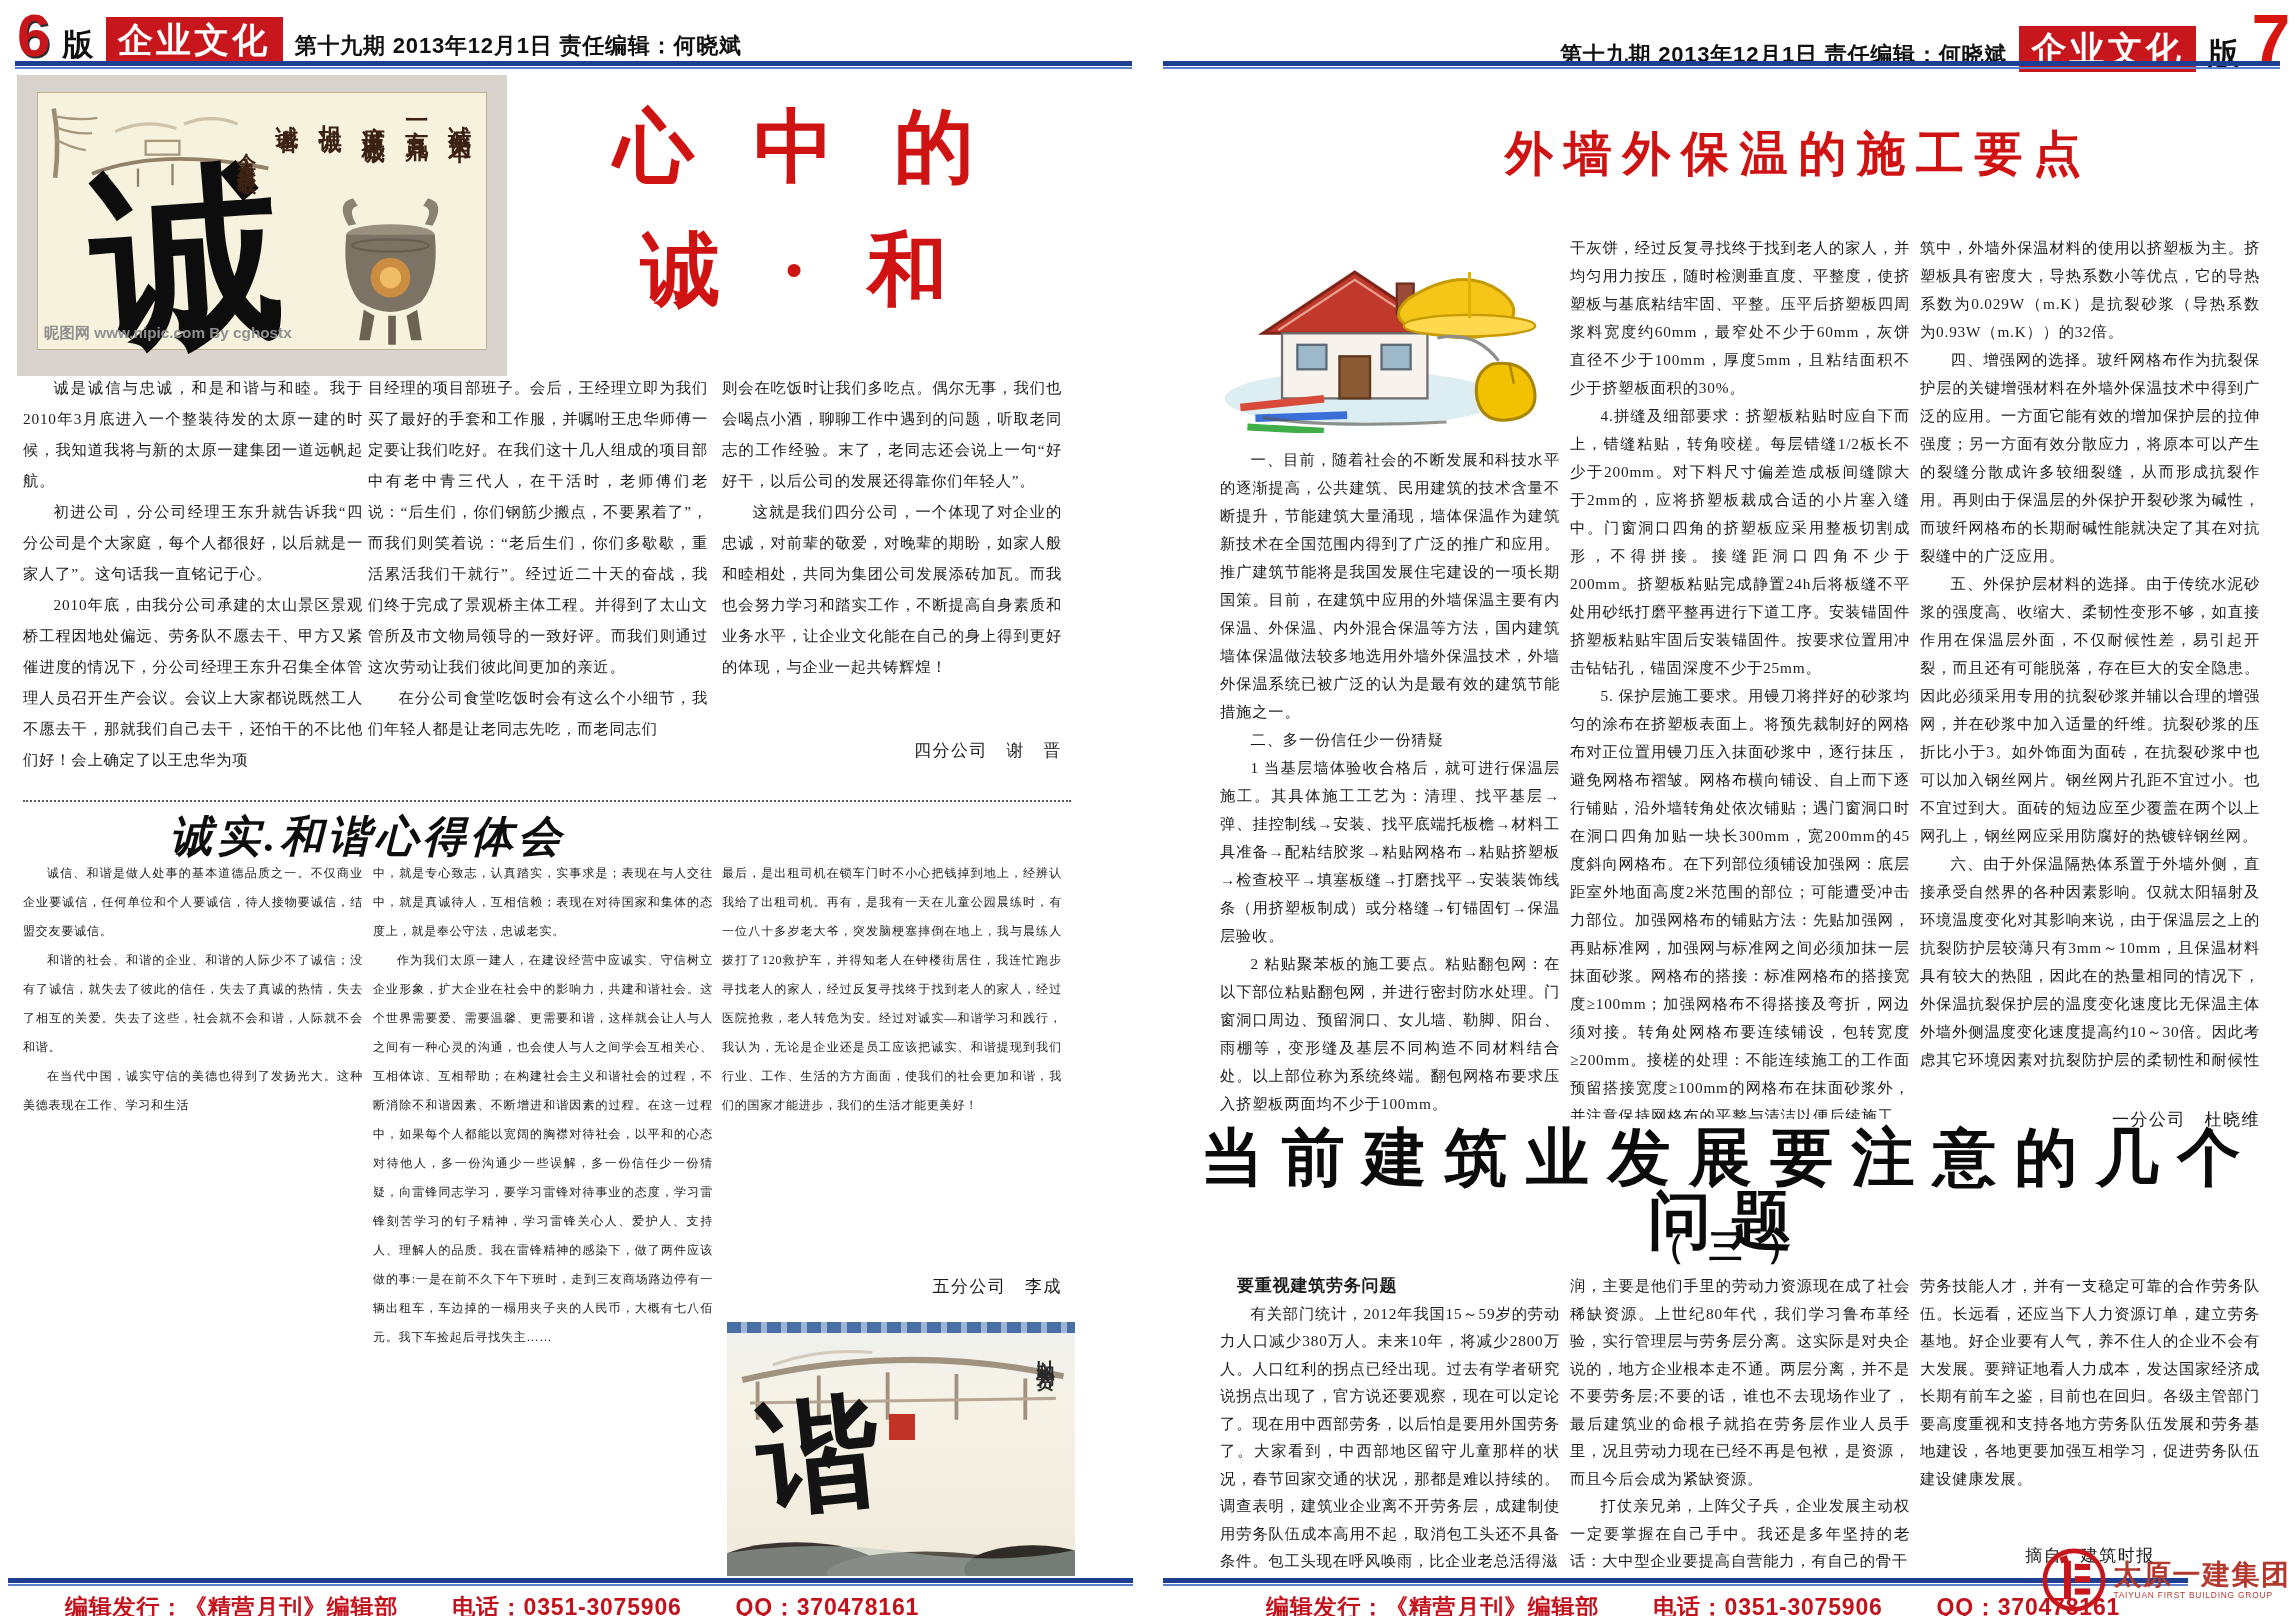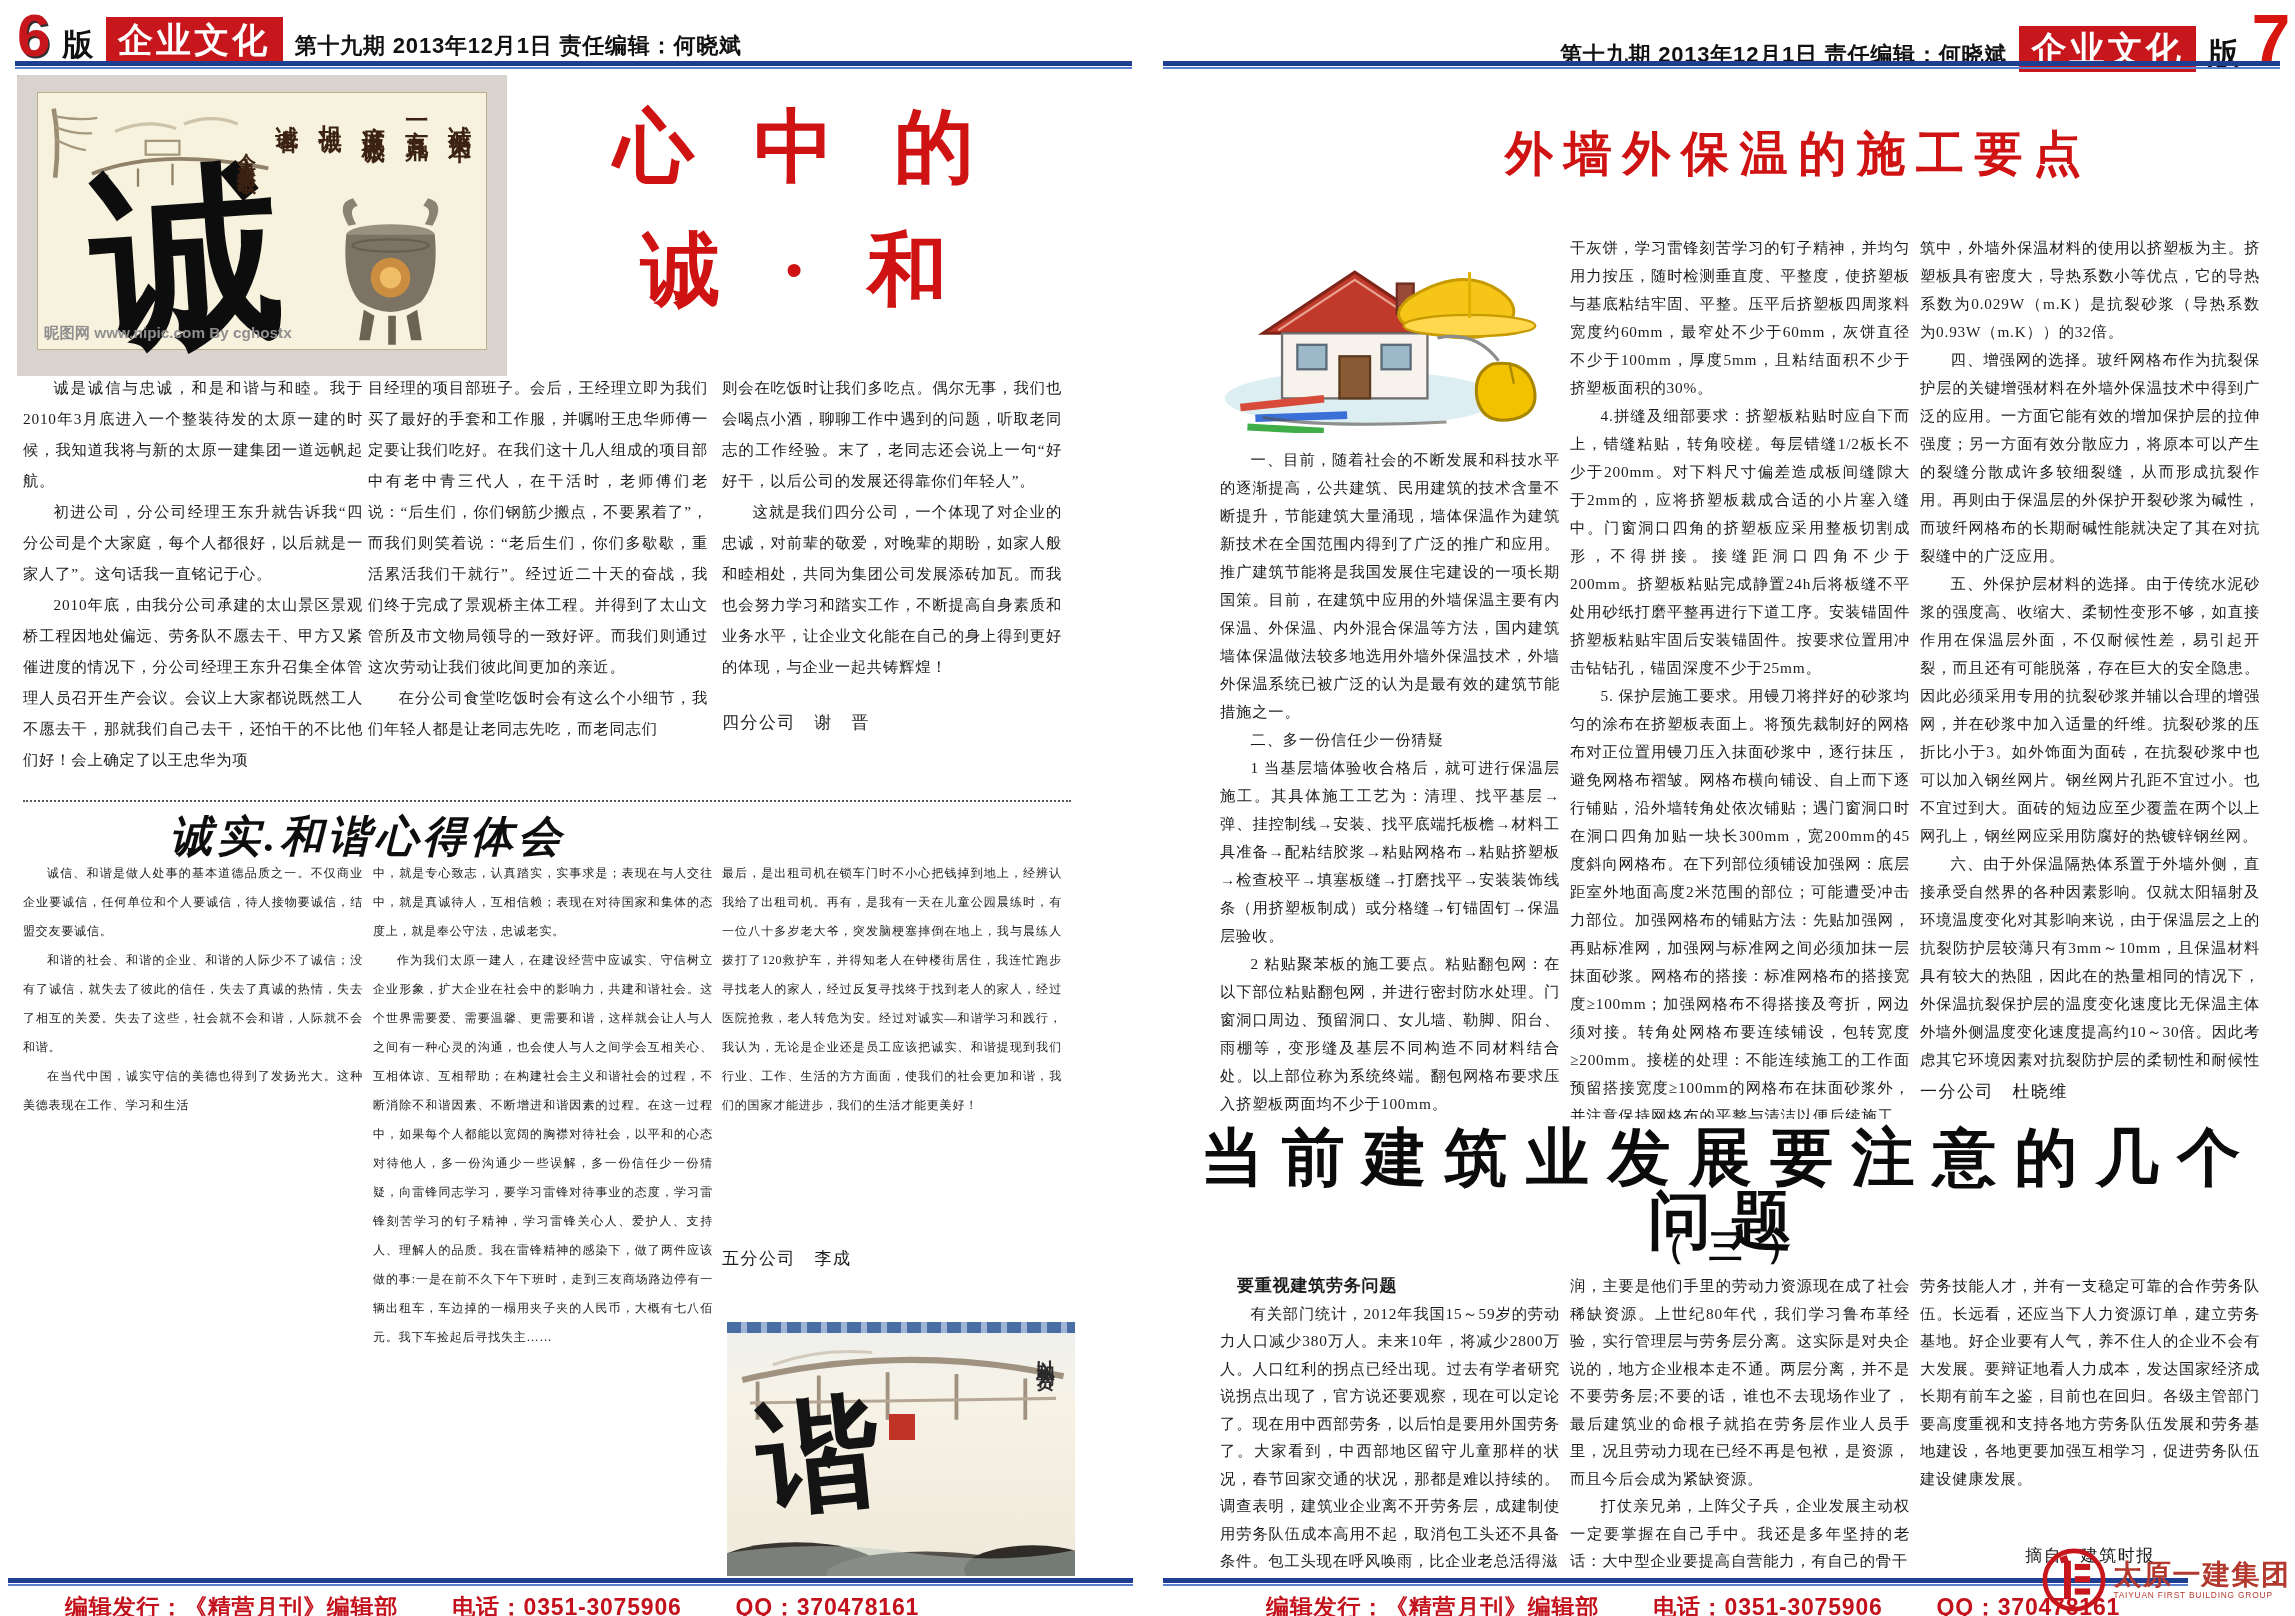--- a/index.html
+++ b/index.html
@@ -35,21 +35,21 @@
 
   
   .col{position:absolute;width:340px;text-align:justify;color:#1b1b1b;letter-spacing:0.8px;overflow:hidden;}
   .col p{margin:0;text-indent:2em;}
   .col p.ni{text-indent:0;}
   .col p.subhead{font-family:"Liberation Sans",sans-serif;font-weight:bold;text-indent:1em;font-size:17px;}
   .a1L{font-size:15.3px;line-height:31px;}
   .a2L{font-size:12px;line-height:29px;}
   .a1R{font-size:15.3px;line-height:28px;}
   .a2R{font-size:15.3px;line-height:27.5px;}
-  .sig{padding-right:46px;margin-top:3px;font-size:17px;letter-spacing:1.5px;}
+  .sig{text-align:right;padding-right:46px;margin-top:31px;font-size:17px;letter-spacing:1.5px;}
   .src{text-align:center;margin-top:31px;font-size:17px;letter-spacing:1.5px;}
 
   .dotted{position:absolute;border-top:2.3px dotted #5a5a5a;}
 
   .t2L{position:absolute;font-size:43px;font-weight:900;color:#0e0e0e;letter-spacing:4.6px;text-align:center;}
   .t1R{position:absolute;color:#ce1312;font-weight:900;font-size:48px;letter-spacing:10.7px;text-align:center;line-height:1;}
   .t2R{position:absolute;color:#0b0b0b;font-weight:900;font-size:63px;letter-spacing:18.4px;text-align:center;line-height:1;}
   .t2Rsub{position:absolute;color:#0b0b0b;font-weight:900;font-size:34px;letter-spacing:7.7px;text-align:center;}
 
   
@@ -204,21 +204,21 @@
     <path d="M60 250 q80 14 240 6" stroke="#55504a" stroke-width="4" fill="none" opacity=".6"></path>
   </svg>
 
   <div class="col a1R" style="left:1220px;top:446px;height:673px;">
       <p>一、目前，随着社会的不断发展和科技水平的逐渐提高，公共建筑、民用建筑的技术含量不断提升，节能建筑大量涌现，墙体保温作为建筑新技术在全国范围内得到了广泛的推广和应用。推广建筑节能将是我国发展住宅建设的一项长期国策。目前，在建筑中应用的外墙保温主要有内保温、外保温、内外混合保温等方法，国内建筑墙体保温做法较多地选用外墙外保温技术，外墙外保温系统已被广泛的认为是最有效的建筑节能措施之一。</p>
       <p>二、多一份信任少一份猜疑</p>
       <p>1 当基层墙体验收合格后，就可进行保温层施工。其具体施工工艺为：清理、找平基层→弹、挂控制线→安装、找平底端托板檐→材料工具准备→配粘结胶浆→粘贴网格布→粘贴挤塑板→检查校平→填塞板缝→打磨找平→安装装饰线条（用挤塑板制成）或分格缝→钉锚固钉→保温层验收。</p>
       <p>2 粘贴聚苯板的施工要点。粘贴翻包网：在以下部位粘贴翻包网，并进行密封防水处理。门窗洞口周边、预留洞口、女儿墙、勒脚、阳台、雨棚等，变形缝及基层不同构造不同材料结合处。以上部位称为系统终端。翻包网格布要求压入挤塑板两面均不少于100mm。</p>
     </div>
   <div class="col a1R" style="left:1570px;top:234px;height:885px;">
-      <p class="ni">干灰饼，学习雷锋刻苦学习的钉子精神，并均匀用力按压，随时检测垂直度、平整度，使挤塑板与基底粘结牢固、平整。压平后挤塑板四周浆料宽度约60mm，最窄处不少于60mm，灰饼直径不少于100mm，厚度5mm，且粘结面积不少于挤塑板面积的30%。</p>
+      <p class="ni">干灰饼，经过反复寻找终于找到老人的家人，并均匀用力按压，随时检测垂直度、平整度，使挤塑板与基底粘结牢固、平整。压平后挤塑板四周浆料宽度约60mm，最窄处不少于60mm，灰饼直径不少于100mm，厚度5mm，且粘结面积不少于挤塑板面积的30%。</p>
       <p>4.拼缝及细部要求：挤塑板粘贴时应自下而上，错缝粘贴，转角咬槎。每层错缝1/2板长不少于200mm。对下料尺寸偏差造成板间缝隙大于2mm的，应将挤塑板裁成合适的小片塞入缝中。门窗洞口四角的挤塑板应采用整板切割成形，不得拼接。接缝距洞口四角不少于200mm。挤塑板粘贴完成静置24h后将板缝不平处用砂纸打磨平整再进行下道工序。安装锚固件挤塑板粘贴牢固后安装锚固件。按要求位置用冲击钻钻孔，锚固深度不少于25mm。</p>
       <p>5. 保护层施工要求。用镘刀将拌好的砂浆均匀的涂布在挤塑板表面上。将预先裁制好的网格布对正位置用镘刀压入抹面砂浆中，逐行抹压，避免网格布褶皱。网格布横向铺设、自上而下逐行铺贴，沿外墙转角处依次铺贴；遇门窗洞口时在洞口四角加贴一块长300mm，宽200mm的45度斜向网格布。在下列部位须铺设加强网：底层距室外地面高度2米范围的部位；可能遭受冲击力部位。加强网格布的铺贴方法：先贴加强网，再贴标准网，加强网与标准网之间必须加抹一层抹面砂浆。网格布的搭接：标准网格布的搭接宽度≥100mm；加强网格布不得搭接及弯折，网边须对接。转角处网格布要连续铺设，包转宽度≥200mm。接槎的处理：不能连续施工的工作面预留搭接宽度≥100mm的网格布在抹面砂浆外，并注意保持网格布的平整与清洁以便后续施工。抹平修整：用抹子将砂浆抹压平整。</p>
     </div>
   <div class="col a1R" style="left:1920px;top:234px;height:838px;">
       <p class="ni">筑中，外墙外保温材料的使用以挤塑板为主。挤塑板具有密度大，导热系数小等优点，它的导热系数为0.029W（m.K）是抗裂砂浆（导热系数为0.93W（m.K））的32倍。</p>
       <p>四、增强网的选择。玻纤网格布作为抗裂保护层的关键增强材料在外墙外保温技术中得到广泛的应用。一方面它能有效的增加保护层的拉伸强度；另一方面有效分散应力，将原本可以产生的裂缝分散成许多较细裂缝，从而形成抗裂作用。再则由于保温层的外保护开裂砂浆为碱性，而玻纤网格布的长期耐碱性能就决定了其在对抗裂缝中的广泛应用。</p>
       <p>五、外保护层材料的选择。由于传统水泥砂浆的强度高、收缩大、柔韧性变形不够，如直接作用在保温层外面，不仅耐候性差，易引起开裂，而且还有可能脱落，存在巨大的安全隐患。因此必须采用专用的抗裂砂浆并辅以合理的增强网，并在砂浆中加入适量的纤维。抗裂砂浆的压折比小于3。如外饰面为面砖，在抗裂砂浆中也可以加入钢丝网片。钢丝网片孔距不宜过小。也不宜过到大。面砖的短边应至少覆盖在两个以上网孔上，钢丝网应采用防腐好的热镀锌钢丝网。</p>
       <p>六、由于外保温隔热体系置于外墙外侧，直接承受自然界的各种因素影响。仅就太阳辐射及环境温度变化对其影响来说，由于保温层之上的抗裂防护层较薄只有3mm～10mm，且保温材料具有较大的热阻，因此在的热量相同的情况下，外保温抗裂保护层的温度变化速度比无保温主体外墙外侧温度变化速度提高约10～30倍。因此考虑其它环境因素对抗裂防护层的柔韧性和耐候性等抗裂性能提出了更高的要求。</p>
     </div>
   <div class="col a1R sig" style="left:1920px;top:1075px;height:38px;padding-right:61px;">一分公司　杜晓维</div>

